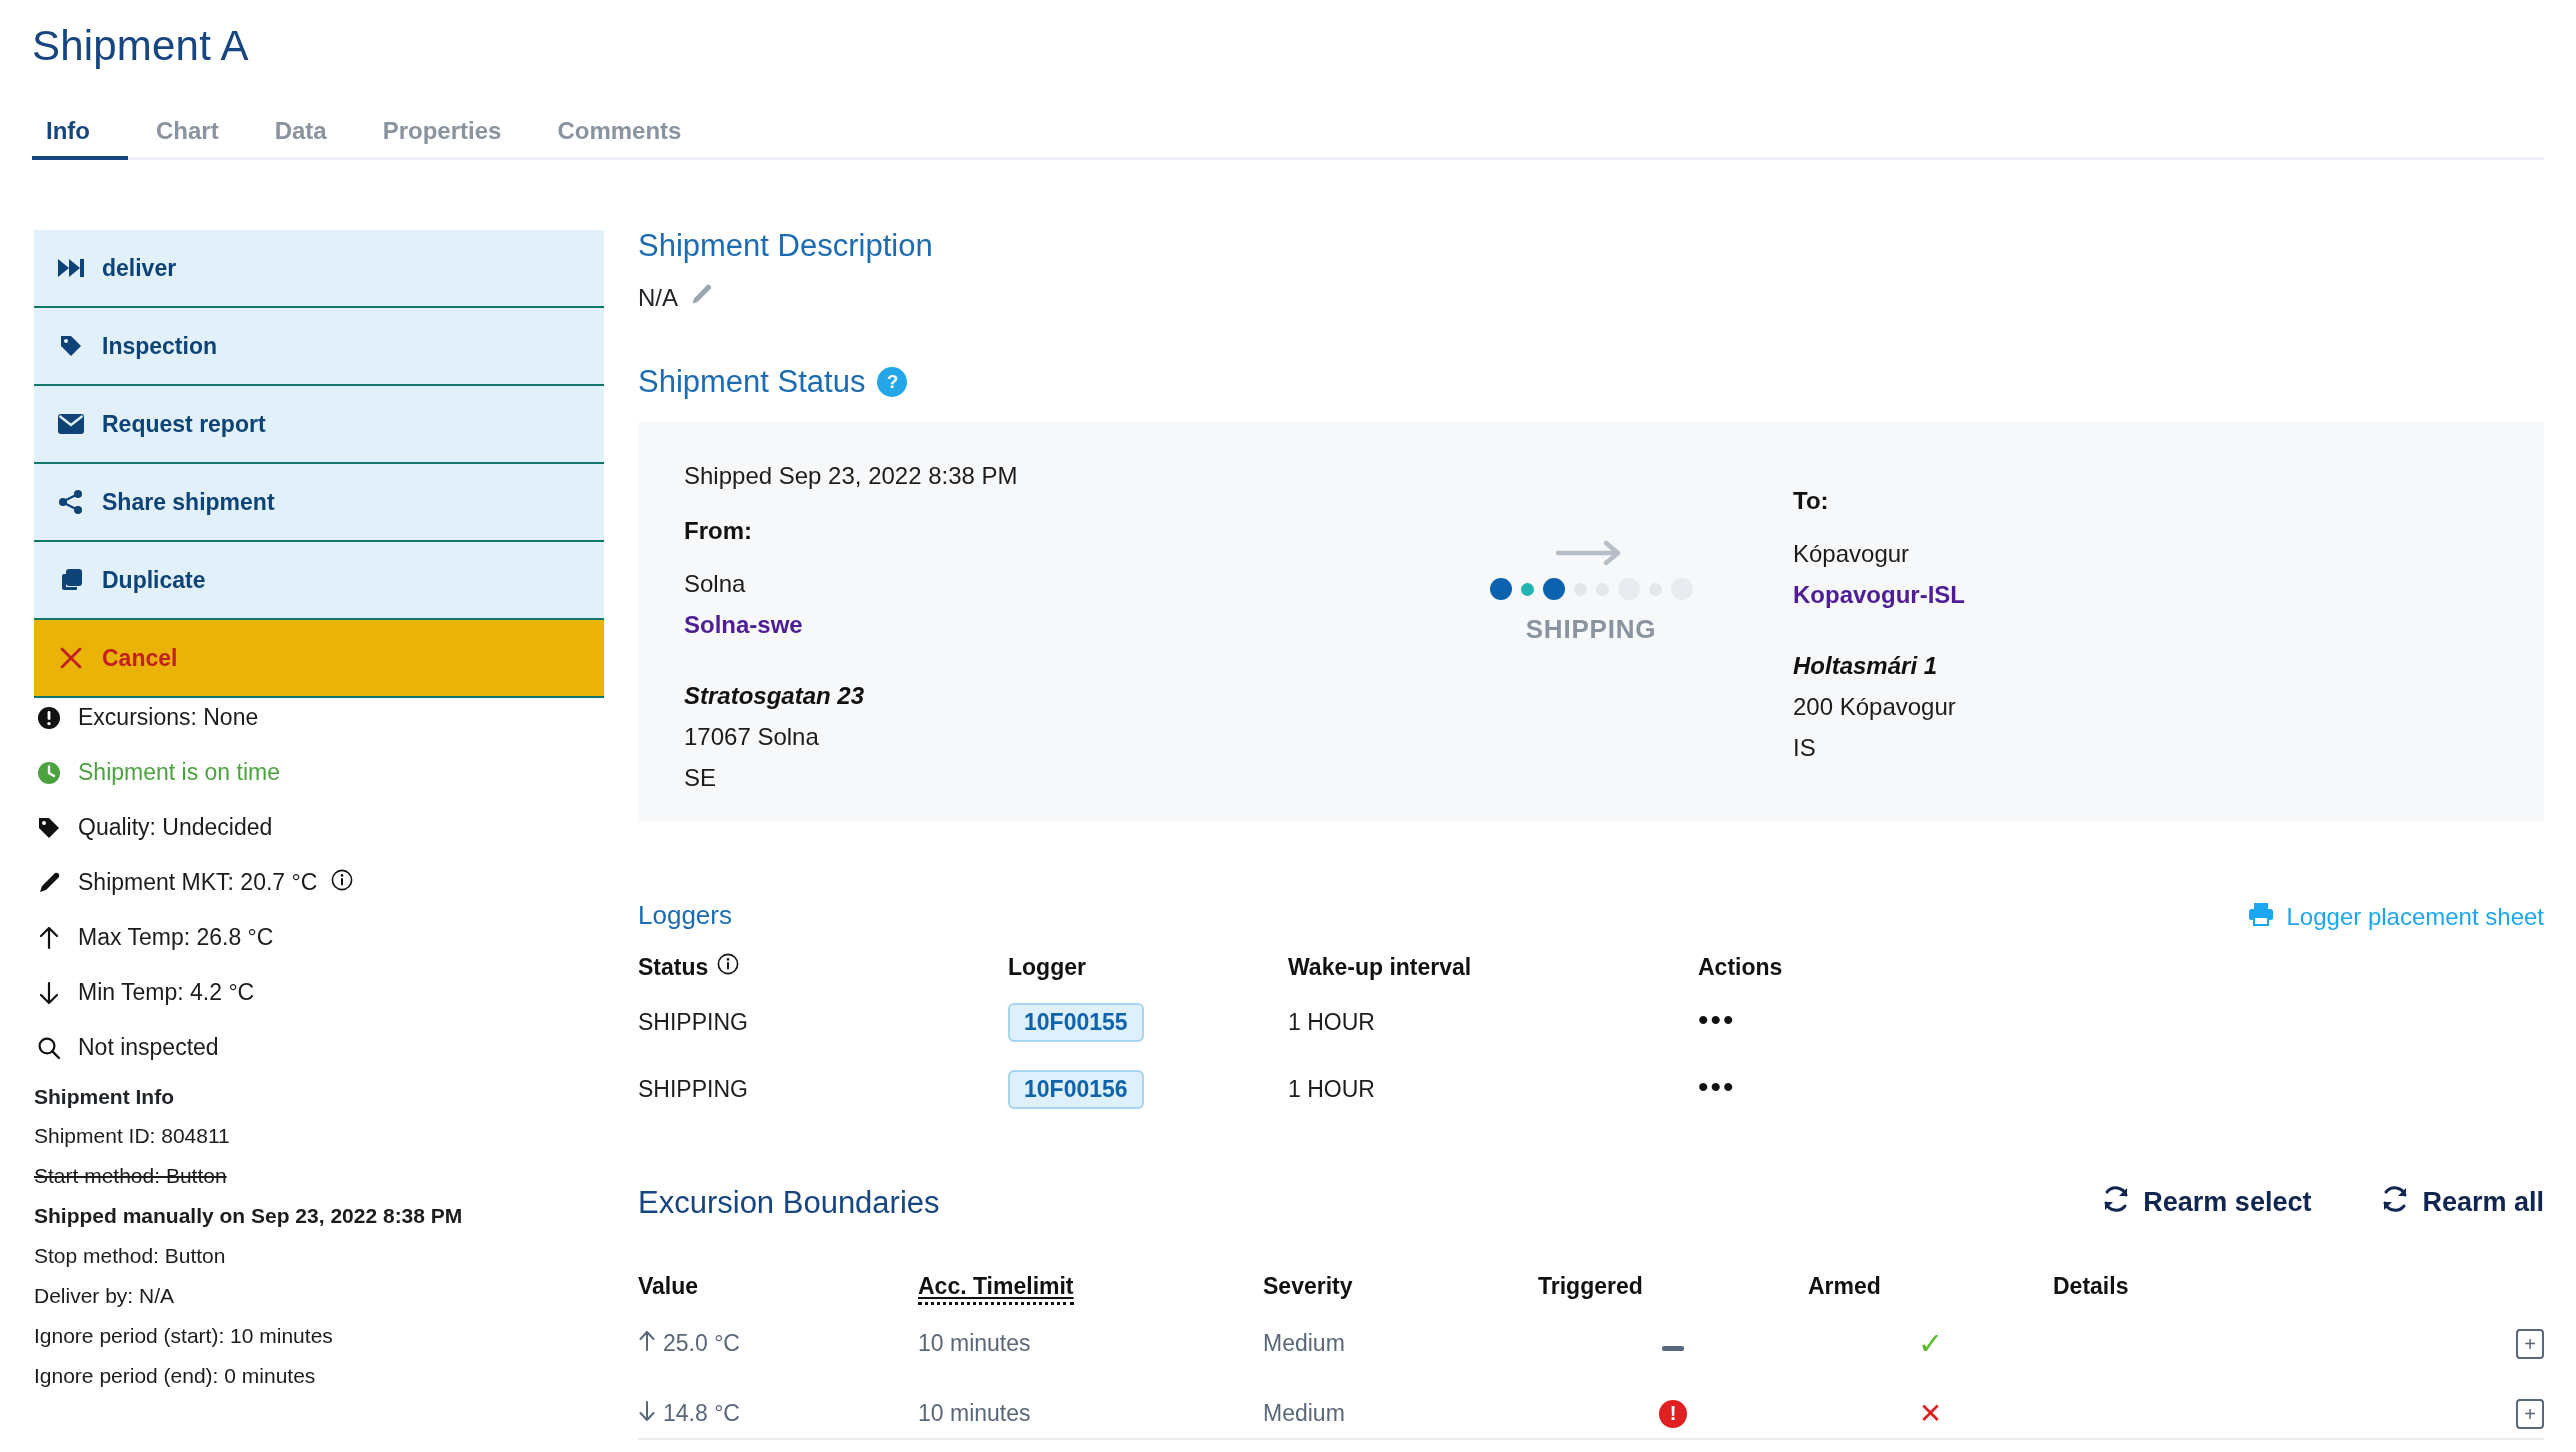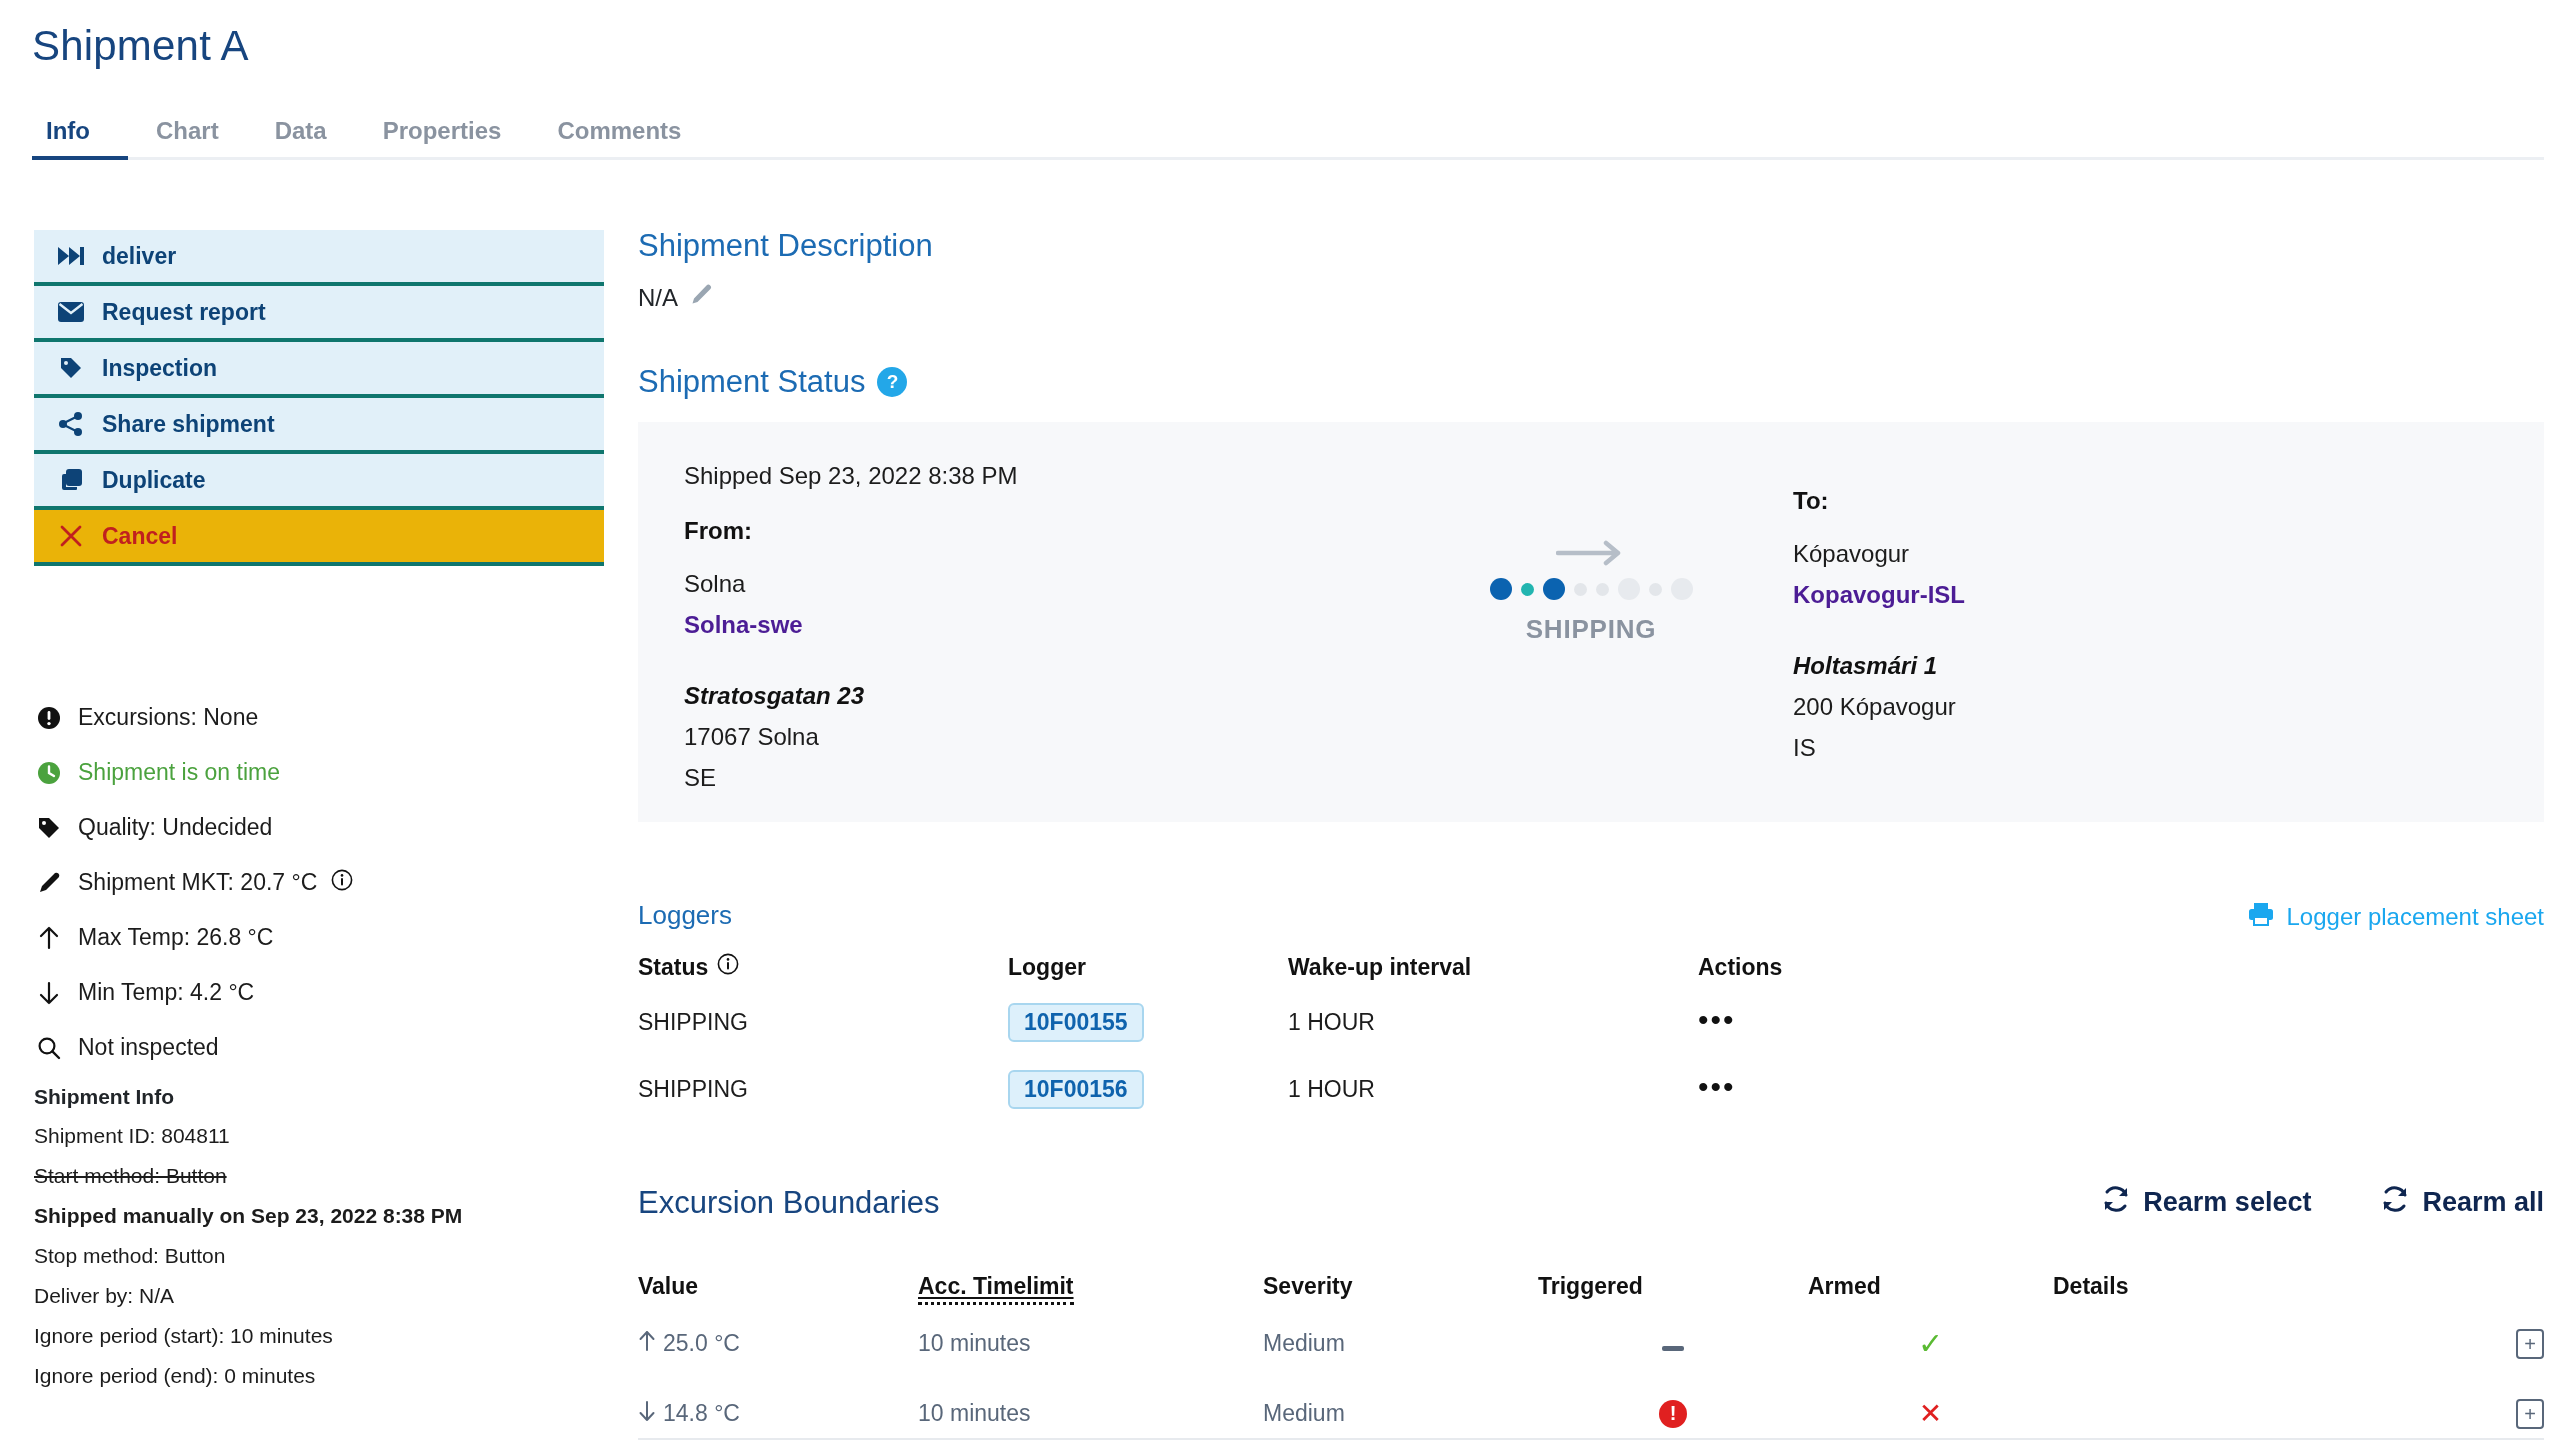--- a/index.html
+++ b/index.html
@@ -34,22 +34,22 @@
   .tab.active { color: #17457f; }
   .tab.active::after {
     content: ""; position: absolute; left: 0; right: 0; bottom: -3px;
     height: 4px; background: #17457f;
   }
 
   
   .sidebar { position: absolute; left: 34px; top: 230px; width: 570px; }
   .action-btn {
     display: flex; align-items: center; gap: 16px;
-    height: 56px; padding-left: 22px;
-    background: #e1f0f9; border-bottom: 4px solid #0f766e;
+    height: 78px; padding-left: 22px;
+    background: #e1f0f9; border-bottom: 2px solid #0f766e;
     font-size: 23px; font-weight: bold; color: #0d4377;
     cursor: pointer;
   }
   .action-btn.danger { background: #eab308; color: #c0201f; }
   .action-btn .ic { width: 30px; display: flex; justify-content: center; }
 
   .statuslist { position: absolute; left: 34px; top: 690px; width: 570px; }
   .srow {
     display: flex; align-items: center; gap: 14px;
     height: 55px; font-size: 23px; color: #1c1c1c;
@@ -177,35 +177,35 @@
     <div class="action-btn">
       <span class="ic">
         <svg width="26" height="20" viewBox="0 0 26 20">
             <path d="M0 1 L11 10 L0 19 Z M11 1 L22 10 L11 19 Z M22 1 h4 v18 h-4 Z" fill="#0d4377"></path>
           </svg>
       </span>
       <span>deliver</span>
     </div>
     <div class="action-btn">
       <span class="ic">
+        <svg width="24" height="24" viewBox="0 0 24 24">
+            <path d="M2 2 h10 l10 10 -10 10 -10 -10 Z" fill="#0d4377"></path>
+            <circle cx="7" cy="7" r="2" fill="#e1f0f9"></circle>
+          </svg>
+      </span>
+      <span>Inspection</span>
+    </div>
+    <div class="action-btn">
+      <span class="ic">
         <svg width="26" height="20" viewBox="0 0 26 20">
             <rect x="0" y="0" width="26" height="20" rx="3" fill="#0d4377"></rect>
             <path d="M1.5 2 L13 11 L24.5 2" stroke="#e1f0f9" stroke-width="2.4" fill="none"></path>
           </svg>
       </span>
       <span>Request report</span>
-    </div>
-    <div class="action-btn">
-      <span class="ic">
-        <svg width="24" height="24" viewBox="0 0 24 24">
-            <path d="M2 2 h10 l10 10 -10 10 -10 -10 Z" fill="#0d4377"></path>
-            <circle cx="7" cy="7" r="2" fill="#e1f0f9"></circle>
-          </svg>
-      </span>
-      <span>Inspection</span>
     </div>
     <div class="action-btn">
       <span class="ic">
         <svg width="24" height="24" viewBox="0 0 24 24">
             <circle cx="19" cy="4" r="4" fill="#0d4377"></circle>
             <circle cx="19" cy="20" r="4" fill="#0d4377"></circle>
             <circle cx="4" cy="12" r="4" fill="#0d4377"></circle>
             <path d="M6 10.5 L17 5 M6 13.5 L17 19" stroke="#0d4377" stroke-width="2.2"></path>
           </svg>
       </span>

